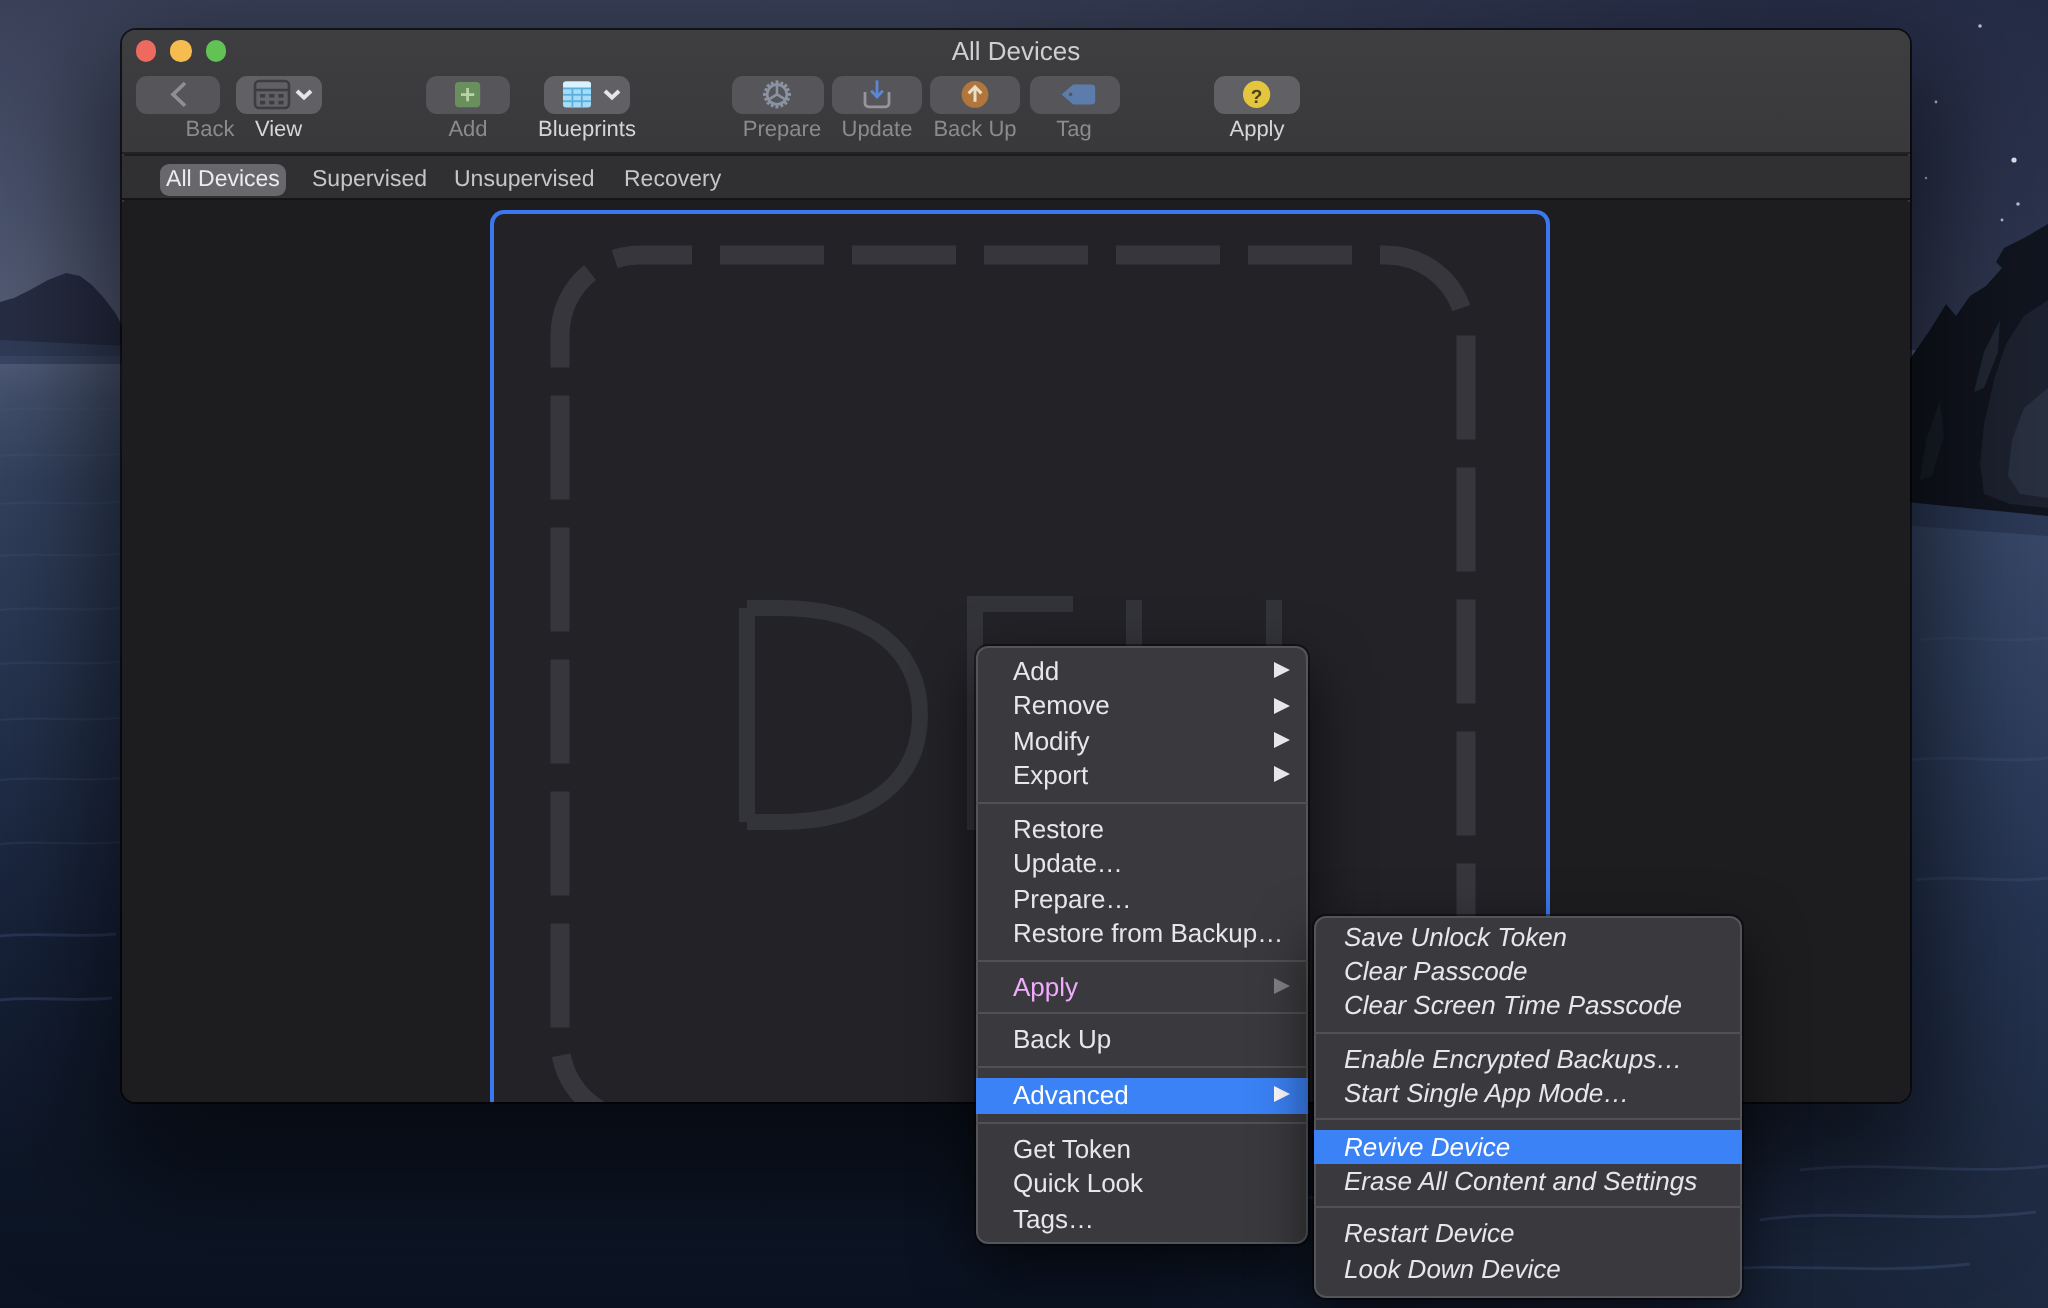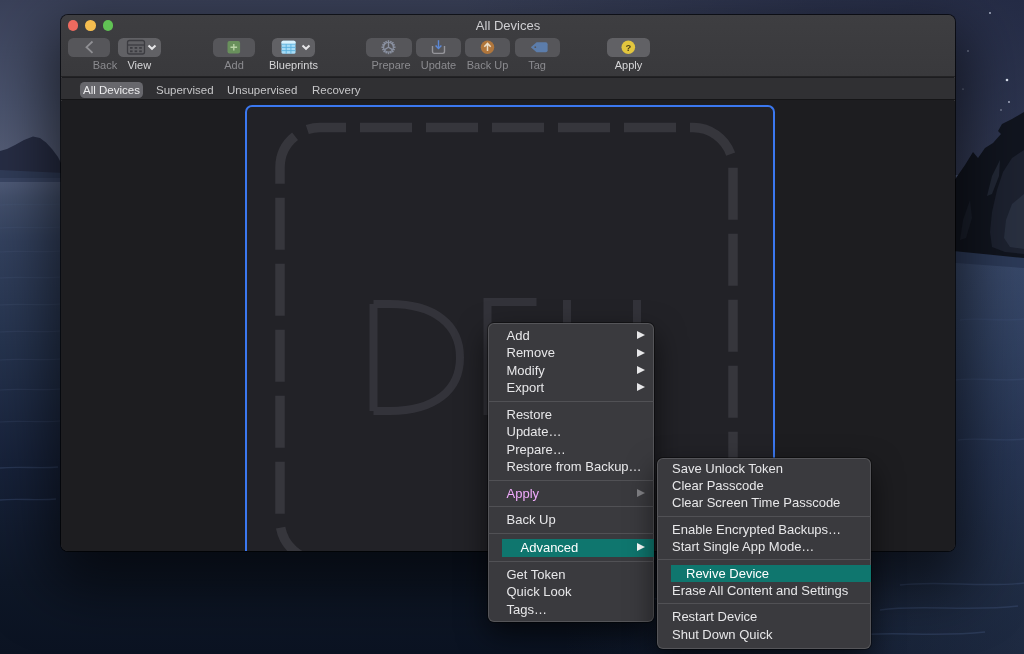--- a/index.html
+++ b/index.html
@@ -45,23 +45,23 @@
   #sel { position:absolute; left:184px; top:4px; width:530px; height:446px;
     background:#222227; border:2.8px solid #3b78f0; border-radius:7px 7px 0 0; border-bottom:none; }
   #dfusvg { position:absolute; left:0; top:0; }
 
   
   .menu { position:absolute; background:#3a3a3e; border-radius:6px;
     box-shadow: 0 0 0 1px rgba(0,0,0,0.4), 0 12px 30px rgba(0,0,0,0.62), inset 0 0 0 1px rgba(255,255,255,0.14);
     padding-top:4.5px; font-size:13px; color:#e7e7e9; }
   .mi { position:relative; height:17.4px; line-height:17.4px; white-space:nowrap; }
   #mainmenu .mi { padding-left:19px; }
-  #submenu .mi { padding-left:15px; height:17.3px; line-height:17.3px; }
+  #submenu .mi { padding-left:15px; height:17.3px; line-height:17.3px;font-style:italic; }
   .mi.dis { color:#f0abfc; }
-  .mi.hl { background:#0f766e; color:#ffffff;margin-left:14px; }
+  .mi.hl { background:#3b82f6; color:#ffffff; }
   .sep { position:relative; height:9.3px; }
   .sep::after { content:""; position:absolute; left:0; right:0; top:4.2px; height:1px; background:#515155; }
   #submenu .sep { height:9.3px; }
   .arr { position:absolute; right:9px; top:4.2px; width:0; height:0;
     border-left:8px solid #e7e7e9; border-top:4.7px solid transparent; border-bottom:4.7px solid transparent; }
   .arr.gray { border-left-color:#828286; }
   .arr.white { border-left-color:#ffffff; }
   #mainmenu { left:487.5px; top:322.5px; width:166px; height:299px; }
   #submenu { left:657px; top:458px; width:214px; height:191px; padding-top:1.5px; }
 </style>
@@ -293,14 +293,14 @@
     <div class="mi">Clear Passcode</div>
     <div class="mi">Clear Screen Time Passcode</div>
     <div class="sep"></div>
     <div class="mi">Enable Encrypted Backups…</div>
     <div class="mi">Start Single App Mode…</div>
     <div class="sep"></div>
     <div class="mi hl">Revive Device</div>
     <div class="mi">Erase All Content and Settings</div>
     <div class="sep"></div>
     <div class="mi">Restart Device</div>
-    <div class="mi">Shut Down Quick</div>
+    <div class="mi">Look Down Device</div>
   </div>
 
 </body></html>

